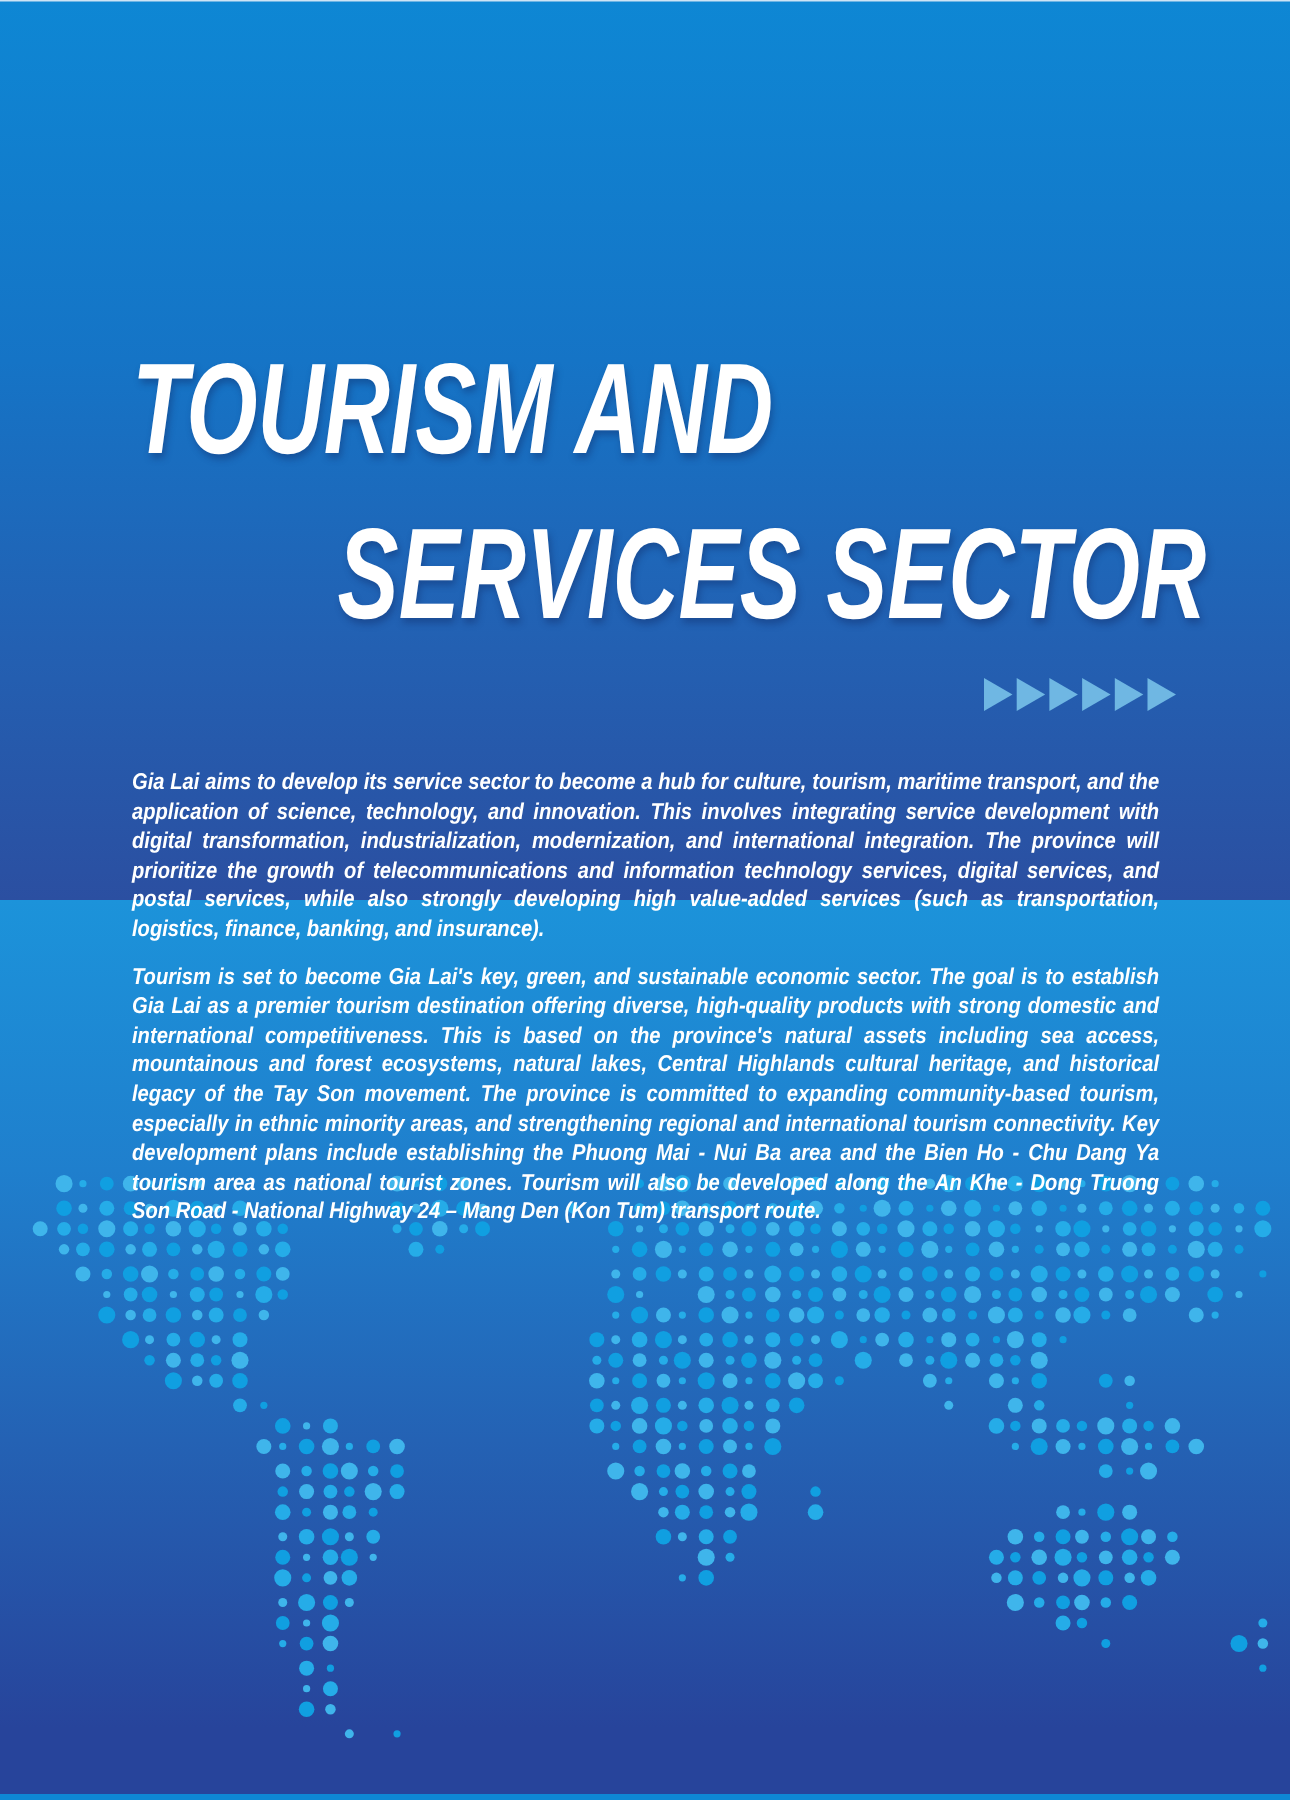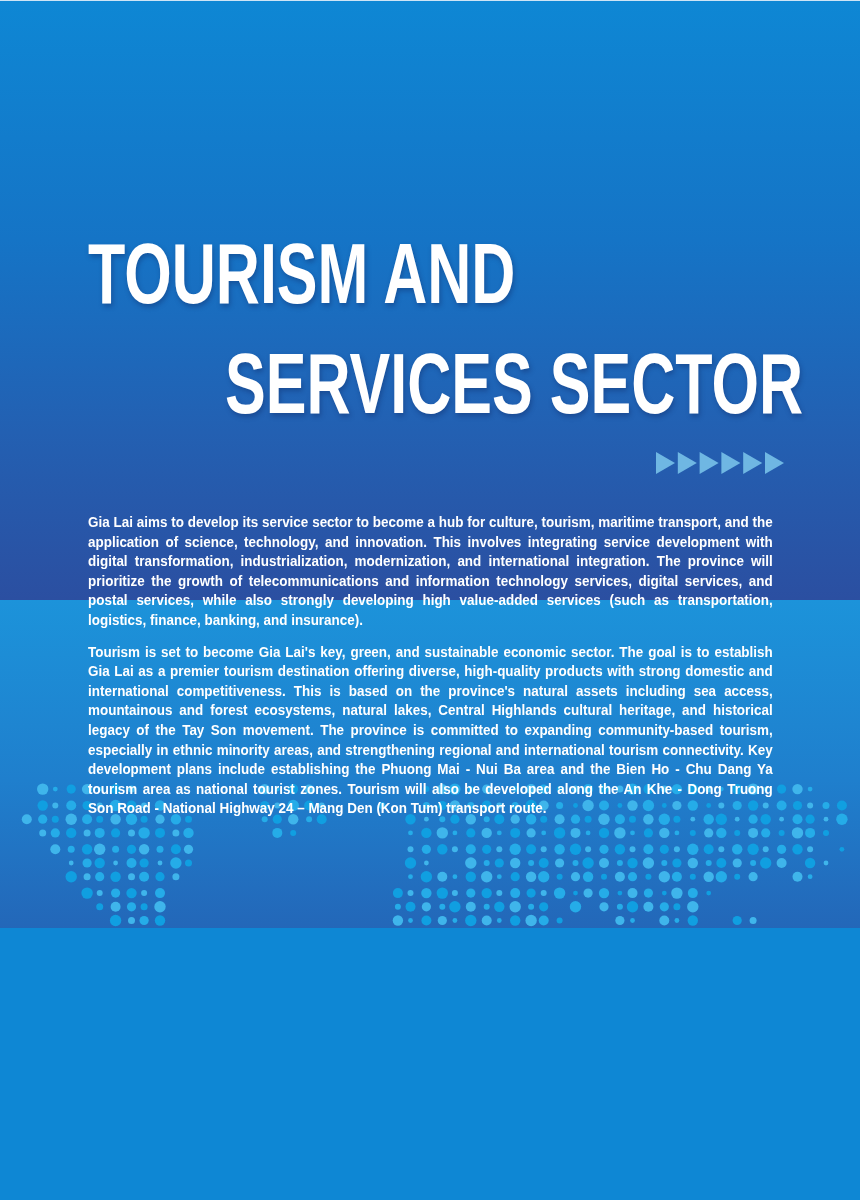--- a/index.html
+++ b/index.html
@@ -1,18 +1,19 @@
 <!DOCTYPE html>
 <html><head>
 <meta charset="utf-8">
 <style>
   html,body{margin:0;padding:0;background:#0e87d4;}
   .page{
-    position:relative;width:860px;height:928px;overflow:hidden;
+    position:relative;width:860px;height:1196px;overflow:hidden;
     font-family:"Liberation Sans", sans-serif;
+    font-style:italic;
   }
   .bg-top{
     position:absolute;left:0;top:0;width:860px;height:600px;z-index:0;
     background:linear-gradient(180deg,#0e87d4 0%,#1574c6 40%,#2360b2 72%,#2b4fa1 100%);
   }
   .bg-top::before{
     content:"";position:absolute;top:0;left:0;right:0;height:1px;
     background:rgba(238,245,250,0.85);
   }
   .bg-bottom{

